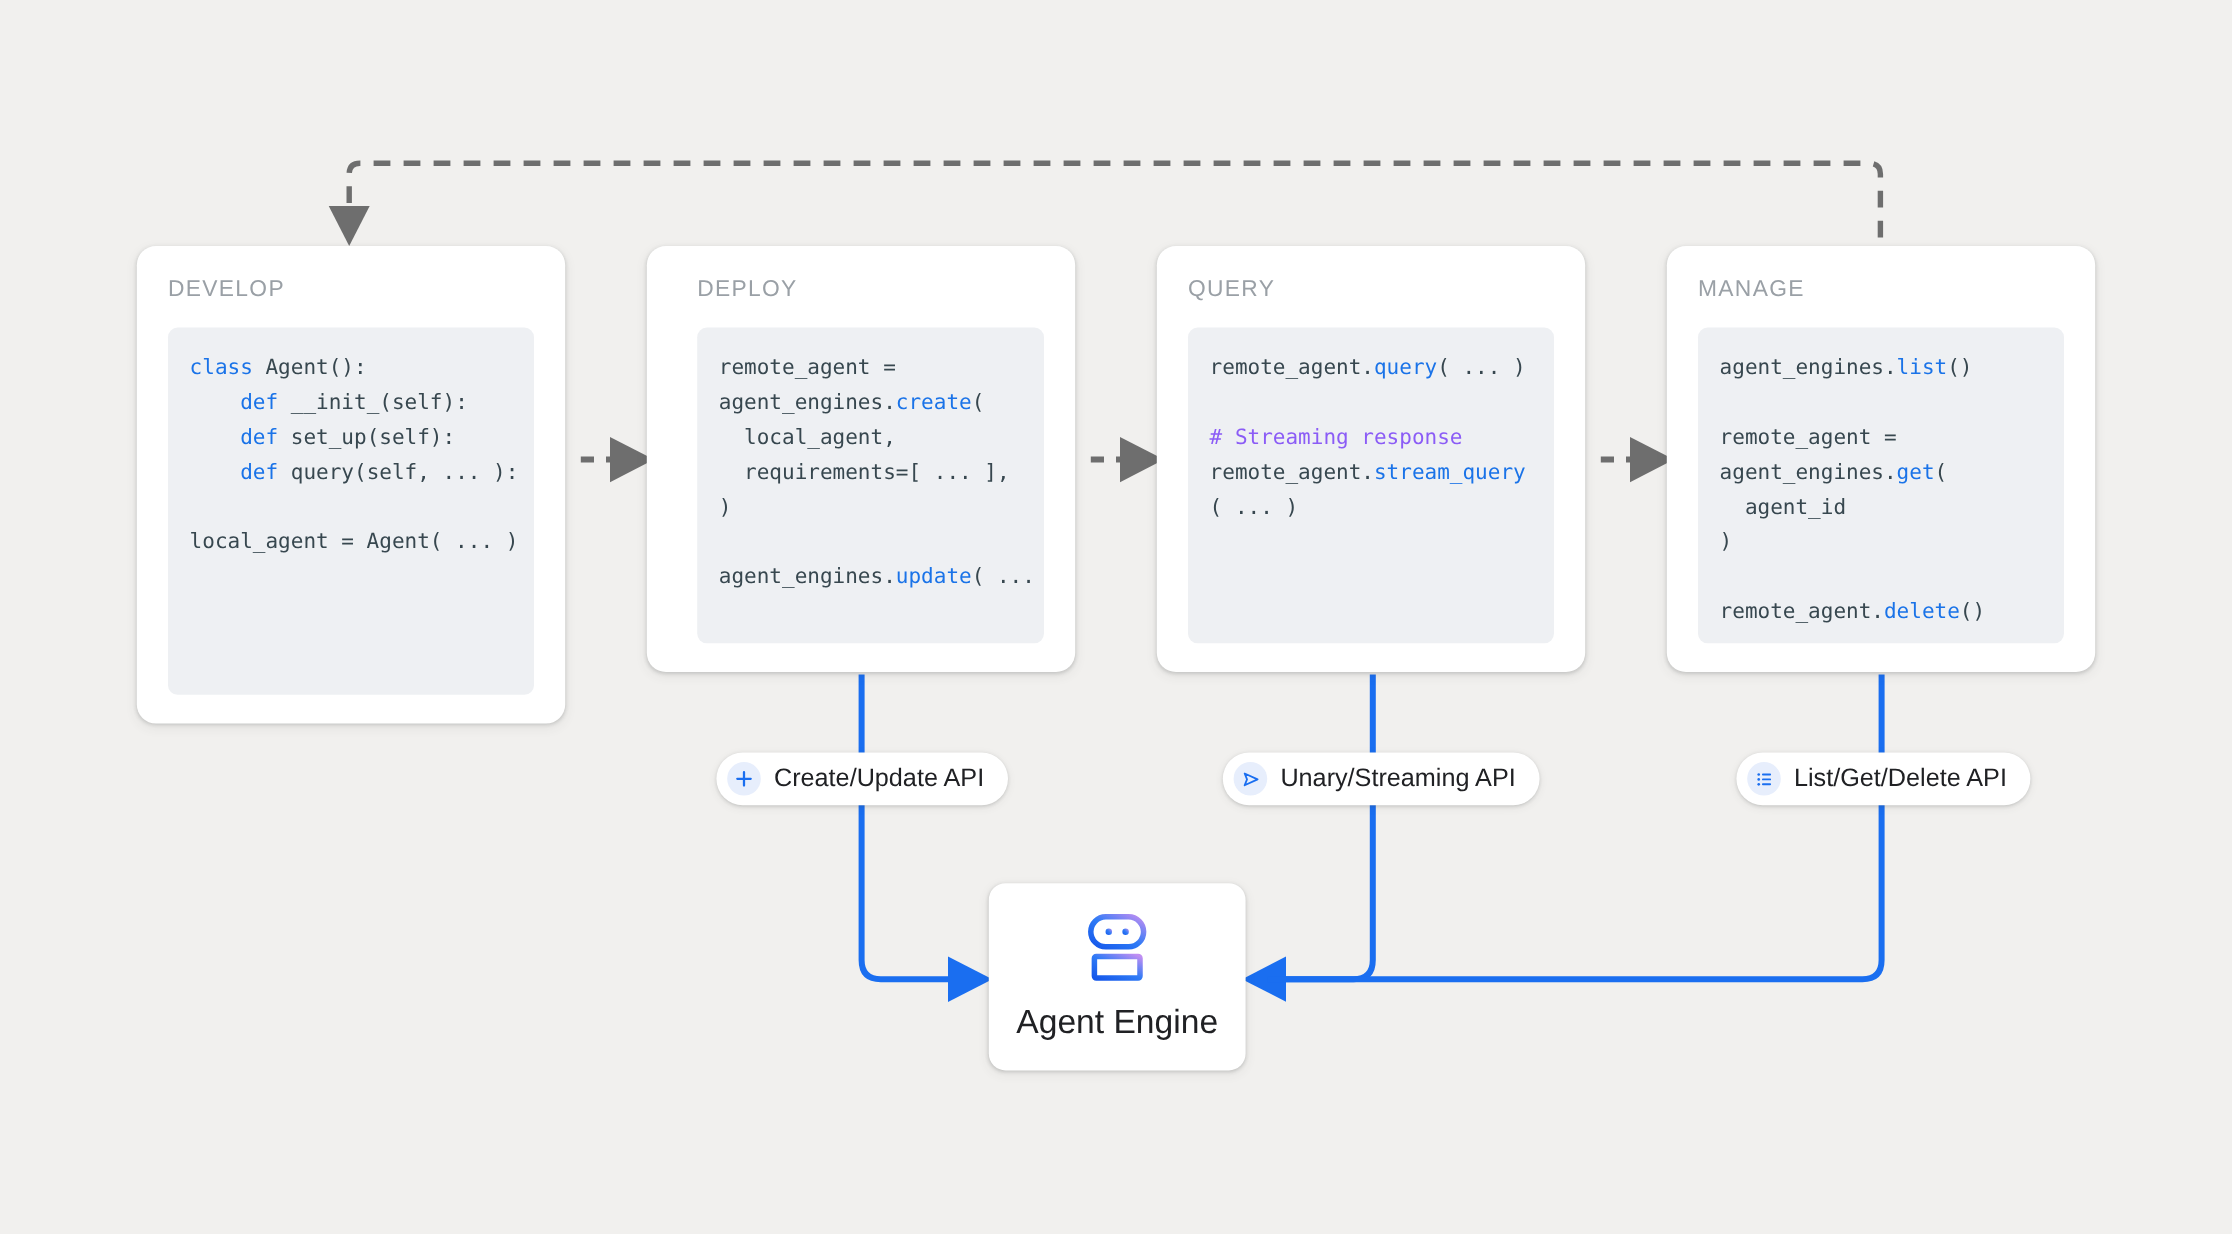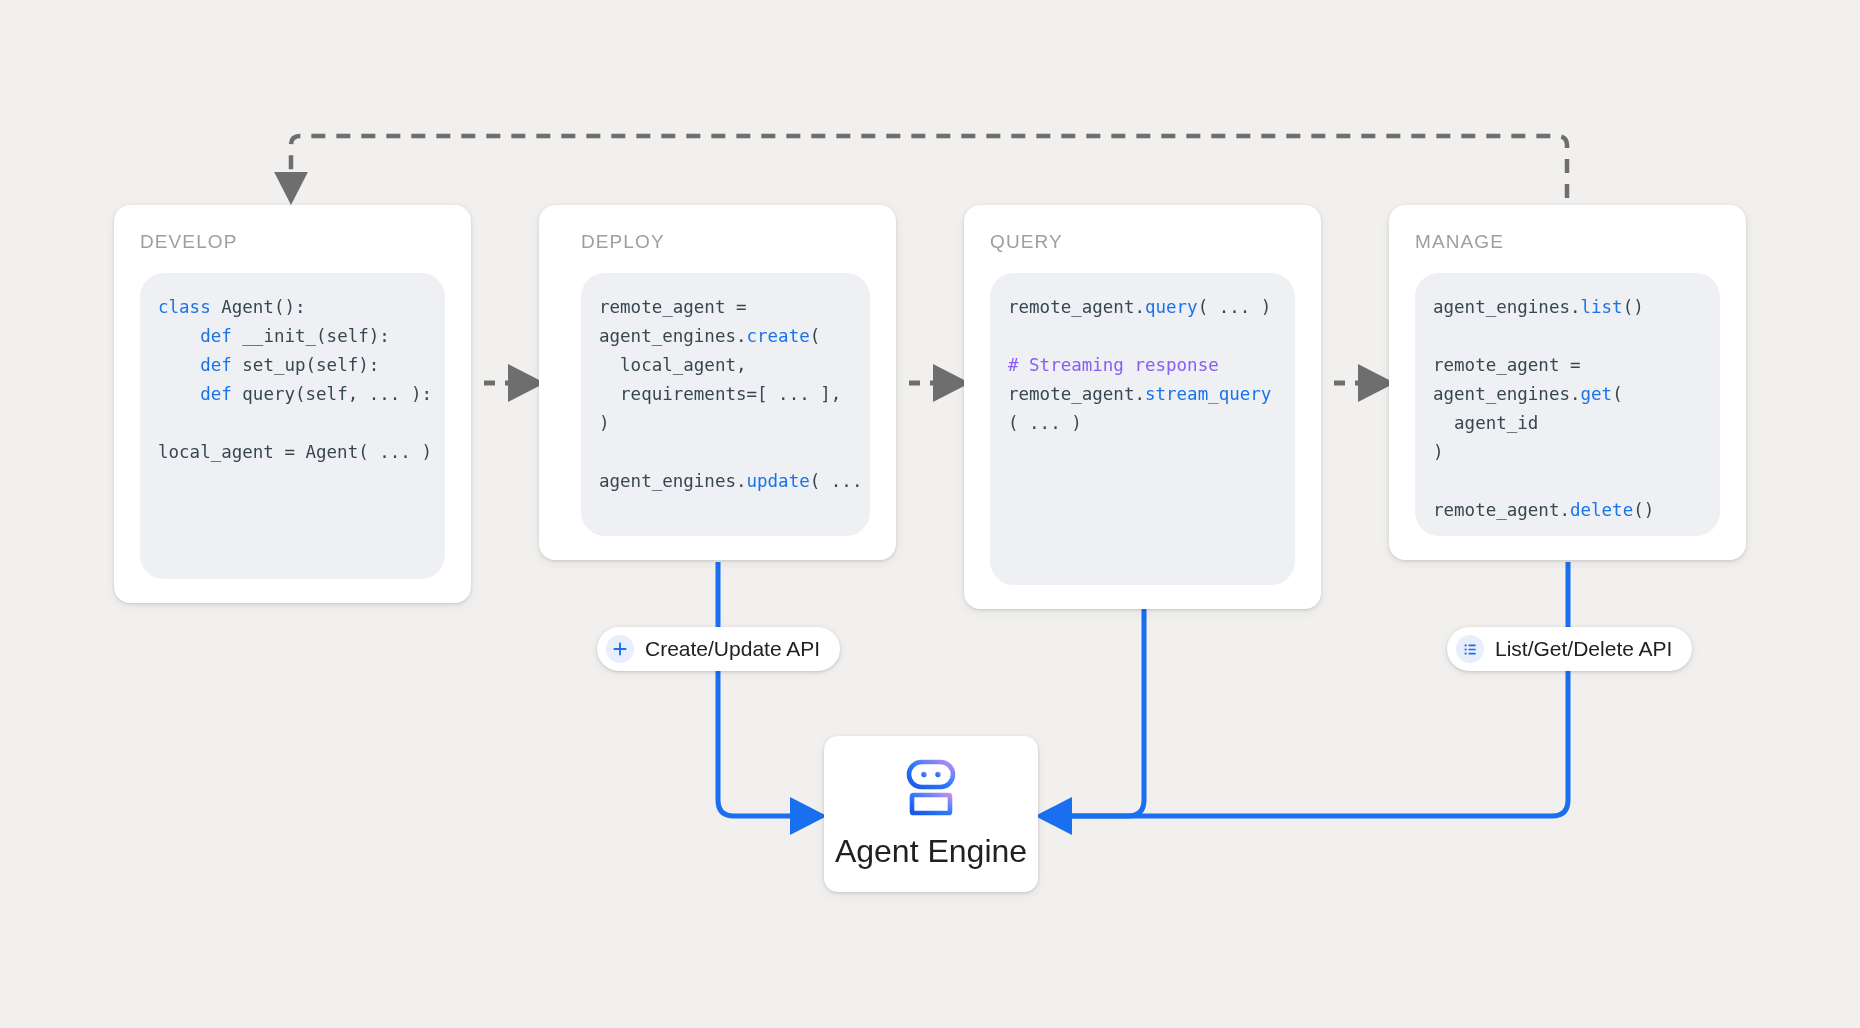--- a/index.html
+++ b/index.html
@@ -36,38 +36,38 @@
   .stage-title {
     font-size: 19px;
     letter-spacing: 1.1px;
     color: #9aa0a6;
     font-weight: 500;
     margin-bottom: 20px;
     white-space: nowrap;
   }
   .code-block {
     background: #eef0f3;
-    border-radius: 24px;
+    border-radius: 8px;
     padding: 20px 18px;
     flex: 1;
     font-family: "DejaVu Sans Mono", "Liberation Mono", monospace;
     font-size: 17.5px;
     line-height: 29px;
     color: #37474f;
     white-space: pre;
     overflow: hidden;
   }
   .kw  { color: #1a73e8; }
   .fn  { color: #1a73e8; }
   .cm  { color: #8b5cf6; }
 
   
   #card-develop { left: 114px;  top: 205px; width: 357px;  height: 398px; }
   #card-deploy  { left: 539px;  top: 205px; width: 357px;  height: 355px; padding-left: 42px; }
-  #card-query   { left: 964px;  top: 205px; width: 357px;  height: 404px; }
+  #card-query   { left: 964px;  top: 205px; width: 357px;  height: 355px; }
   #card-manage  { left: 1389px; top: 205px; width: 357px;  height: 355px; }
 
   
   .api-pill {
     position: absolute;
     height: 44px;
     background: #ffffff;
     border-radius: 22px;
     box-shadow: 0 1px 3px rgba(60,64,67,.2), 0 2px 8px rgba(60,64,67,.08);
     display: flex;
@@ -103,21 +103,21 @@
     border-radius: 14px;
     box-shadow: 0 1px 3px rgba(60,64,67,.2), 0 3px 10px rgba(60,64,67,.08);
     display: flex;
     flex-direction: column;
     align-items: center;
     justify-content: center;
     gap: 12px;
     z-index: 5;
   }
   #agent-engine .ae-label {
-    font-size: 32px;
+    font-size: 28px;
     color: #202124;
     white-space: nowrap;
   }
 </style>
 </head>
 <body>
 
 <div id="stage">
 
   <svg id="wires" viewBox="0 0 1860 1028" xmlns="http://www.w3.org/2000/svg">
@@ -206,20 +206,28 @@
 
   <div class="api-pill" id="pill-create">
     <span class="pill-badge">
       <svg width="16" height="16" viewBox="0 0 16 16">
         <path d="M8 2.4 V13.6 M2.4 8 H13.6" stroke="#1a6ef0" stroke-width="1.9" stroke-linecap="round" fill="none"></path>
       </svg>
     </span>
     <span class="pill-label">Create/Update API</span>
   </div>
 
+  <div class="api-pill" id="pill-unary">
+    <span class="pill-badge">
+      <svg width="17" height="17" viewBox="0 0 17 17">
+        <path d="M3.2 3.6 L14 8.5 L3.2 13.4 L5.2 8.5 Z" stroke="#1a6ef0" stroke-width="1.5" stroke-linejoin="round" fill="none"></path>
+      </svg>
+    </span>
+    <span class="pill-label">Unary/Streaming API</span>
+  </div>
 
   <div class="api-pill" id="pill-list">
     <span class="pill-badge">
       <svg width="17" height="17" viewBox="0 0 17 17">
         <g fill="#1a6ef0">
           <circle cx="3.6" cy="4.4" r="1.1"></circle>
           <circle cx="3.6" cy="8.5" r="1.1"></circle>
           <circle cx="3.6" cy="12.6" r="1.1"></circle>
           <rect x="6.3" y="3.6" width="7.6" height="1.6" rx="0.8"></rect>
           <rect x="6.3" y="7.7" width="7.6" height="1.6" rx="0.8"></rect>

